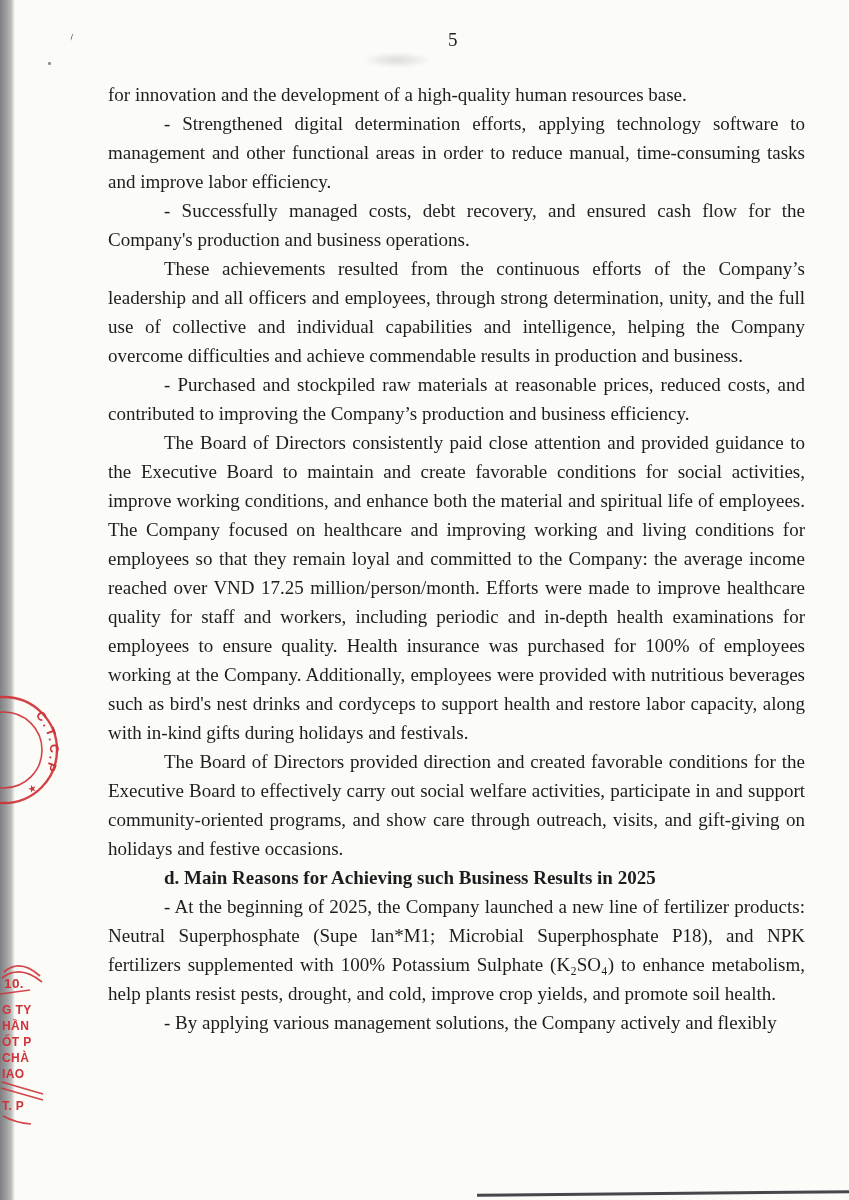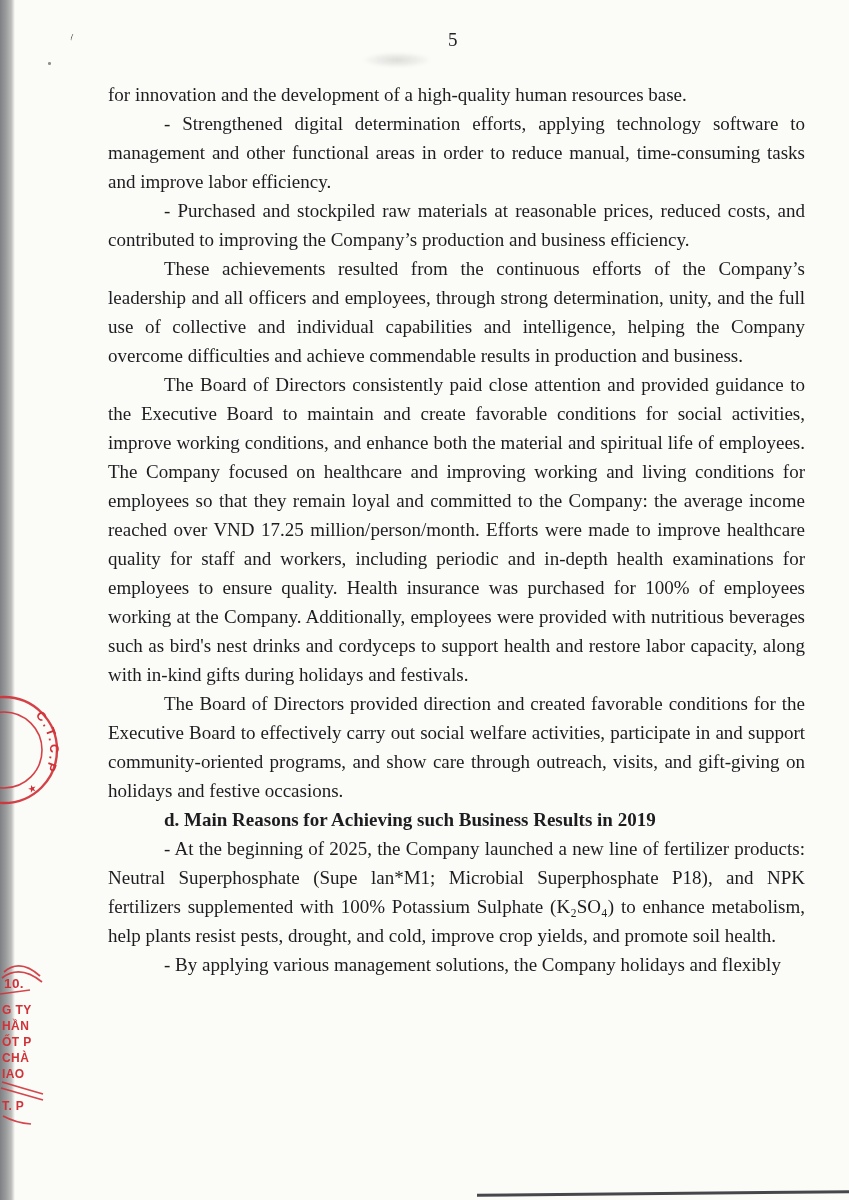--- a/index.html
+++ b/index.html
@@ -80,27 +80,28 @@
 
   <div class="page-number">5</div>
 
   <div class="smudge"></div>
   <div class="speck-tick"></div>
   <div class="speck-dot"></div>
 
   <div class="content">
     <p class="no-indent">for innovation and the development of a high-quality human resources base.</p>
     <p>- Strengthened digital determination efforts, applying technology software to management and other functional areas in order to reduce manual, time-consuming tasks and improve labor efficiency.</p>
+    <p>- Successfully managed costs, debt recovery, and ensured cash flow for the Company's production and business operations.</p>
+    <p>These achievements resulted from the continuous efforts of the Company’s leadership and all officers and employees, through strong determination, unity, and the full use of collective and individual capabilities and intelligence, helping the Company overcome difficulties and achieve commendable results in production and business.</p>
     <p>- Purchased and stockpiled raw materials at reasonable prices, reduced costs, and contributed to improving the Company’s production and business efficiency.</p>
-    <p>These achievements resulted from the continuous efforts of the Company’s leadership and all officers and employees, through strong determination, unity, and the full use of collective and individual capabilities and intelligence, helping the Company overcome difficulties and achieve commendable results in production and business.</p>
     <p>The Board of Directors consistently paid close attention and provided guidance to the Executive Board to maintain and create favorable conditions for social activities, improve working conditions, and enhance both the material and spiritual life of employees. The Company focused on healthcare and improving working and living conditions for employees so that they remain loyal and committed to the Company: the average income reached over VND 17.25 million/person/month. Efforts were made to improve healthcare quality for staff and workers, including periodic and in-depth health examinations for employees to ensure quality. Health insurance was purchased for 100% of employees working at the Company. Additionally, employees were provided with nutritious beverages such as bird's nest drinks and cordyceps to support health and restore labor capacity, along with in-kind gifts during holidays and festivals.</p>
     <p>The Board of Directors provided direction and created favorable conditions for the Executive Board to effectively carry out social welfare activities, participate in and support community-oriented programs, and show care through outreach, visits, and gift-giving on holidays and festive occasions.</p>
-    <p class="heading">d. Main Reasons for Achieving such Business Results in 2019</p>
+    <p class="heading">d. Main Reasons for Achieving such Business Results in 2025</p>
     <p>- At the beginning of 2025, the Company launched a new line of fertilizer products: Neutral Superphosphate (Supe lan*M1; Microbial Superphosphate P18), and NPK fertilizers supplemented with 100% Potassium Sulphate (K₂SO₄) to enhance metabolism, help plants resist pests, drought, and cold, improve crop yields, and promote soil health.</p>
-    <p>- By applying various management solutions, the Company holidays and flexibly</p>
+    <p>- By applying various management solutions, the Company actively and flexibly</p>
   </div>
 
   <svg class="ring-stamp" width="70" height="132" viewBox="0 0 70 132" xmlns="http://www.w3.org/2000/svg">
     <defs>
       <path id="ringTextPath" d="M 24.9 23 A 46 46 0 0 1 24.9 105"></path>
     </defs>
     <circle class="outer" cx="4" cy="64" r="53"></circle>
     <circle class="inner" cx="4" cy="64" r="38"></circle>
     <text class="ring-text">
       <textPath href="#ringTextPath" startOffset="12%">C.T.C.P</textPath>

